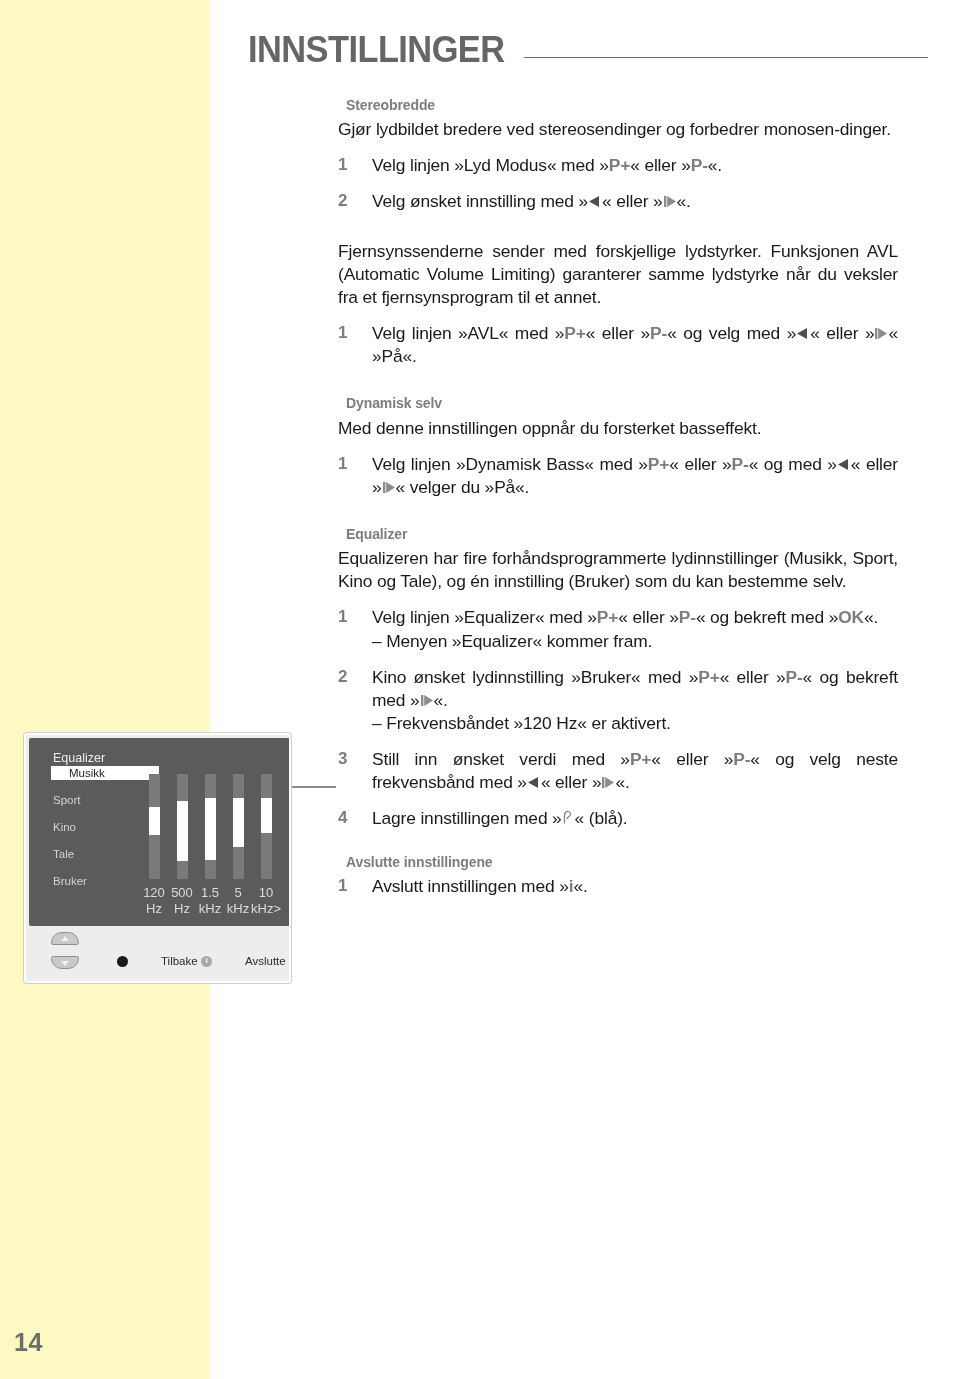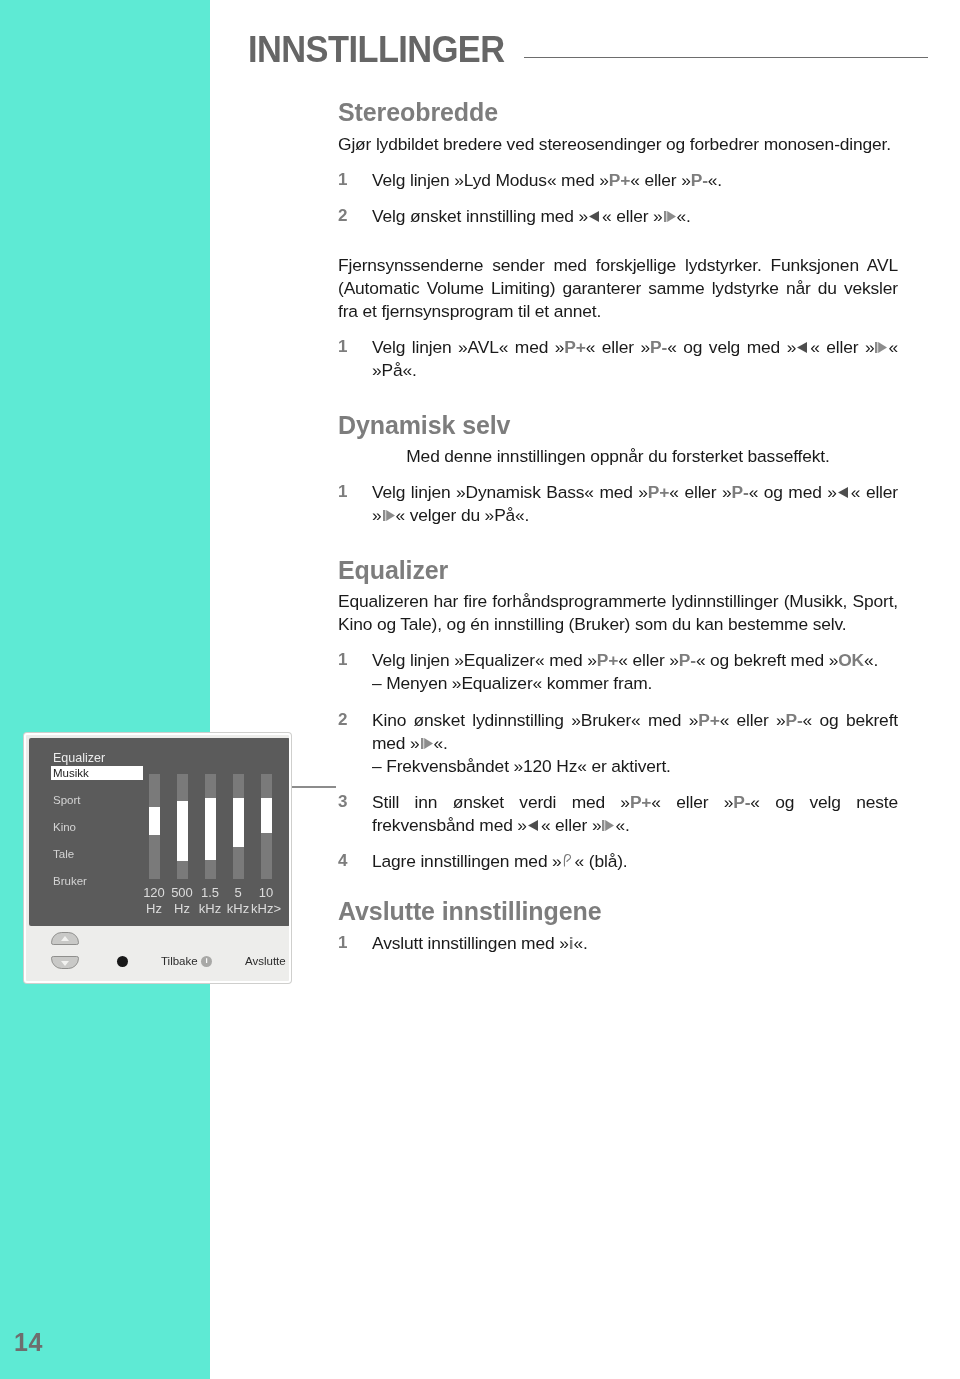--- a/index.html
+++ b/index.html
@@ -12,21 +12,21 @@
     position: relative;
     overflow: hidden;
     color: #1a1a1a;
   }
 
   
   #left-band {
     position: absolute;
     left: 0; top: 0;
     width: 210px; height: 1379px;
-    background: #5eead4;
+    background: #fef9c3;
   }
   #page-number {
     position: absolute;
     left: 14px;
     bottom: 22px;
     font-size: 25px;
     font-weight: bold;
     color: #6e6e6e;
     letter-spacing: 0.5px;
   }
@@ -59,36 +59,36 @@
 
   
   #content {
     position: absolute;
     left: 338px;
     top: 96px;
     width: 560px;
   }
 
   h2.sec-head {
-    font-size: 25px;
+    font-size: 14px;
     font-weight: bold;
     color: #7d7d7d;
-    margin: 0 0 4px 0;
+    margin: 0 0 4px 8px;
     line-height: 1.3;
     letter-spacing: -0.1px;
   }
   p.para {
     font-size: 17.4px;
     line-height: 1.33;
     margin: 0;
     text-align: justify;
     color: #1a1a1a;
     letter-spacing: -0.15px;
   }
-  p.para.nojust { text-align: center; }
+  p.para.nojust { text-align: left; }
 
   .spacer-sm { height: 13px; }
   .spacer-md { height: 22px; }
   .spacer-lg { height: 26px; }
 
   
   .step {
     display: flex;
     font-size: 17.4px;
     line-height: 1.33;
@@ -151,24 +151,24 @@
     color: #ededed;
   }
   .eq-item {
     position: absolute;
     left: 24px;
     font-size: 11.5px;
     color: #d4d4d4;
   }
   .eq-item.sel {
     left: 22px;
-    width: 92px;
+    width: 108px;
     background: #ffffff;
     color: #222222;
-    padding: 1px 0 1px 2px;
+    padding: 1px 0 1px 18px;
   }
 
   .eq-bar {
     position: absolute;
     width: 11px;
     background: #7a7a7a;
     top: 36px;
     height: 105px;
   }
   .eq-fill {

